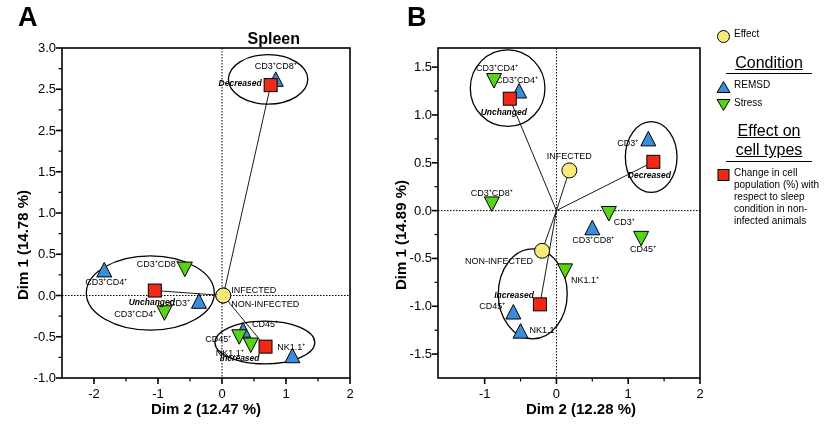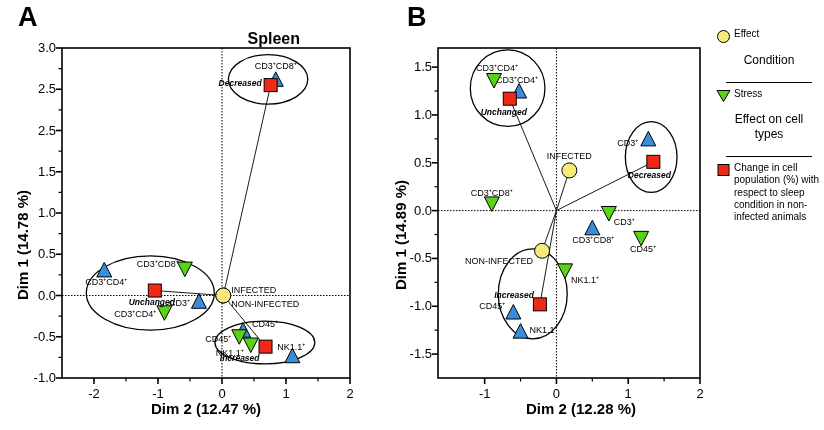--- a/index.html
+++ b/index.html
@@ -99,24 +99,25 @@
     width: 22px;
     flex: 0 0 22px;
     display: flex;
     justify-content: center;
     align-items: center;
     padding-top: 1px;
   }
   .legend-txt { flex: 1; line-height: 1.22; }
   .legend-head {
     text-align: center;
-    font-size: 12px;
-    margin: 9px 0 15px 14px;
+    font-size: 16px;
+    margin: 9px 0 1px 14px;
     width: 86px;
     line-height: 1.2;
+    text-decoration: underline;
   }
   .legend-rule {
     height: 1px;
     background: #000;
     margin: 1px 0 5px 14px;
     width: 86px;
   }
   svg { display: block; }
   .ptlabel {
     font-family: "Liberation Sans", sans-serif;
@@ -320,20 +321,28 @@
         <svg width="15" height="15" viewBox="0 0 15 15">
           <circle cx="7.5" cy="7.5" r="6" fill="#f5ea7a" stroke="#000" stroke-width="1"></circle>
         </svg>
       </span>
       <span class="legend-txt">Effect</span>
     </div>
 
     <div class="legend-head">Condition</div>
     <div class="legend-rule"></div>
 
+    <div class="legend-row">
+      <span class="legend-sym">
+        <svg width="15" height="14" viewBox="0 0 15 14">
+          <polygon points="7.5,1.5 14,12.5 1,12.5" fill="#3a8ddb" stroke="#000" stroke-width="1"></polygon>
+        </svg>
+      </span>
+      <span class="legend-txt">REMSD</span>
+    </div>
 
     <div class="legend-row">
       <span class="legend-sym">
         <svg width="15" height="14" viewBox="0 0 15 14">
           <polygon points="1,1.5 14,1.5 7.5,12.5" fill="#57d417" stroke="#000" stroke-width="1"></polygon>
         </svg>
       </span>
       <span class="legend-txt">Stress</span>
     </div>
 

